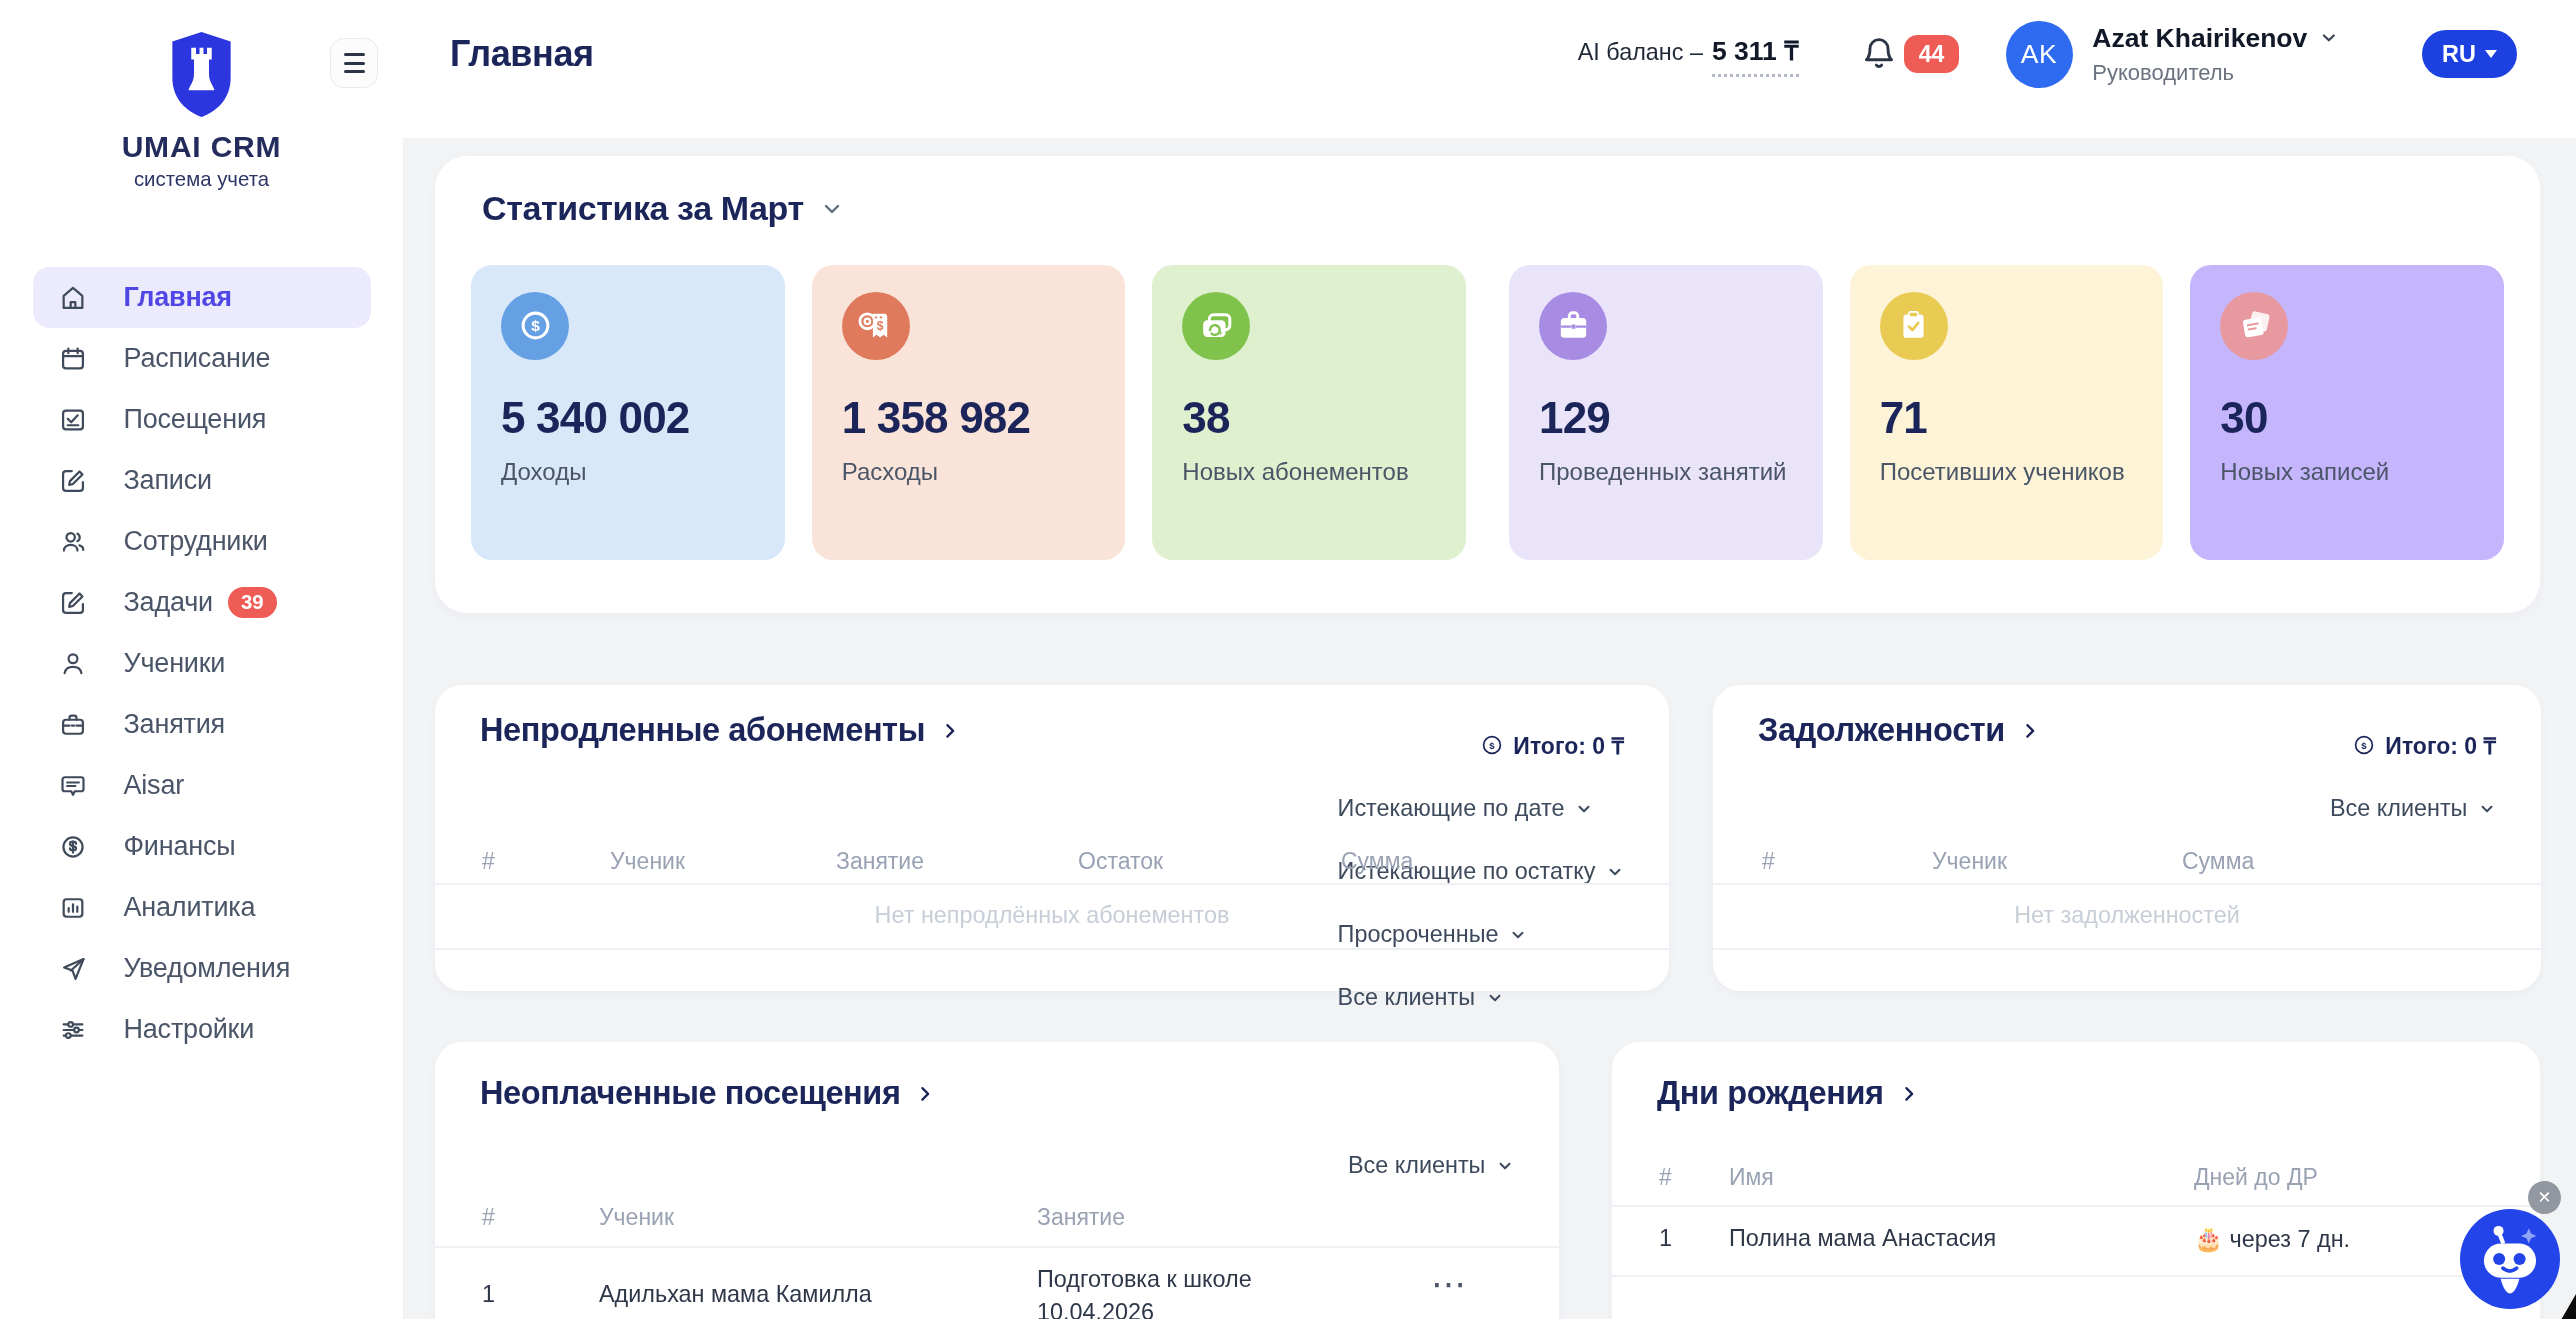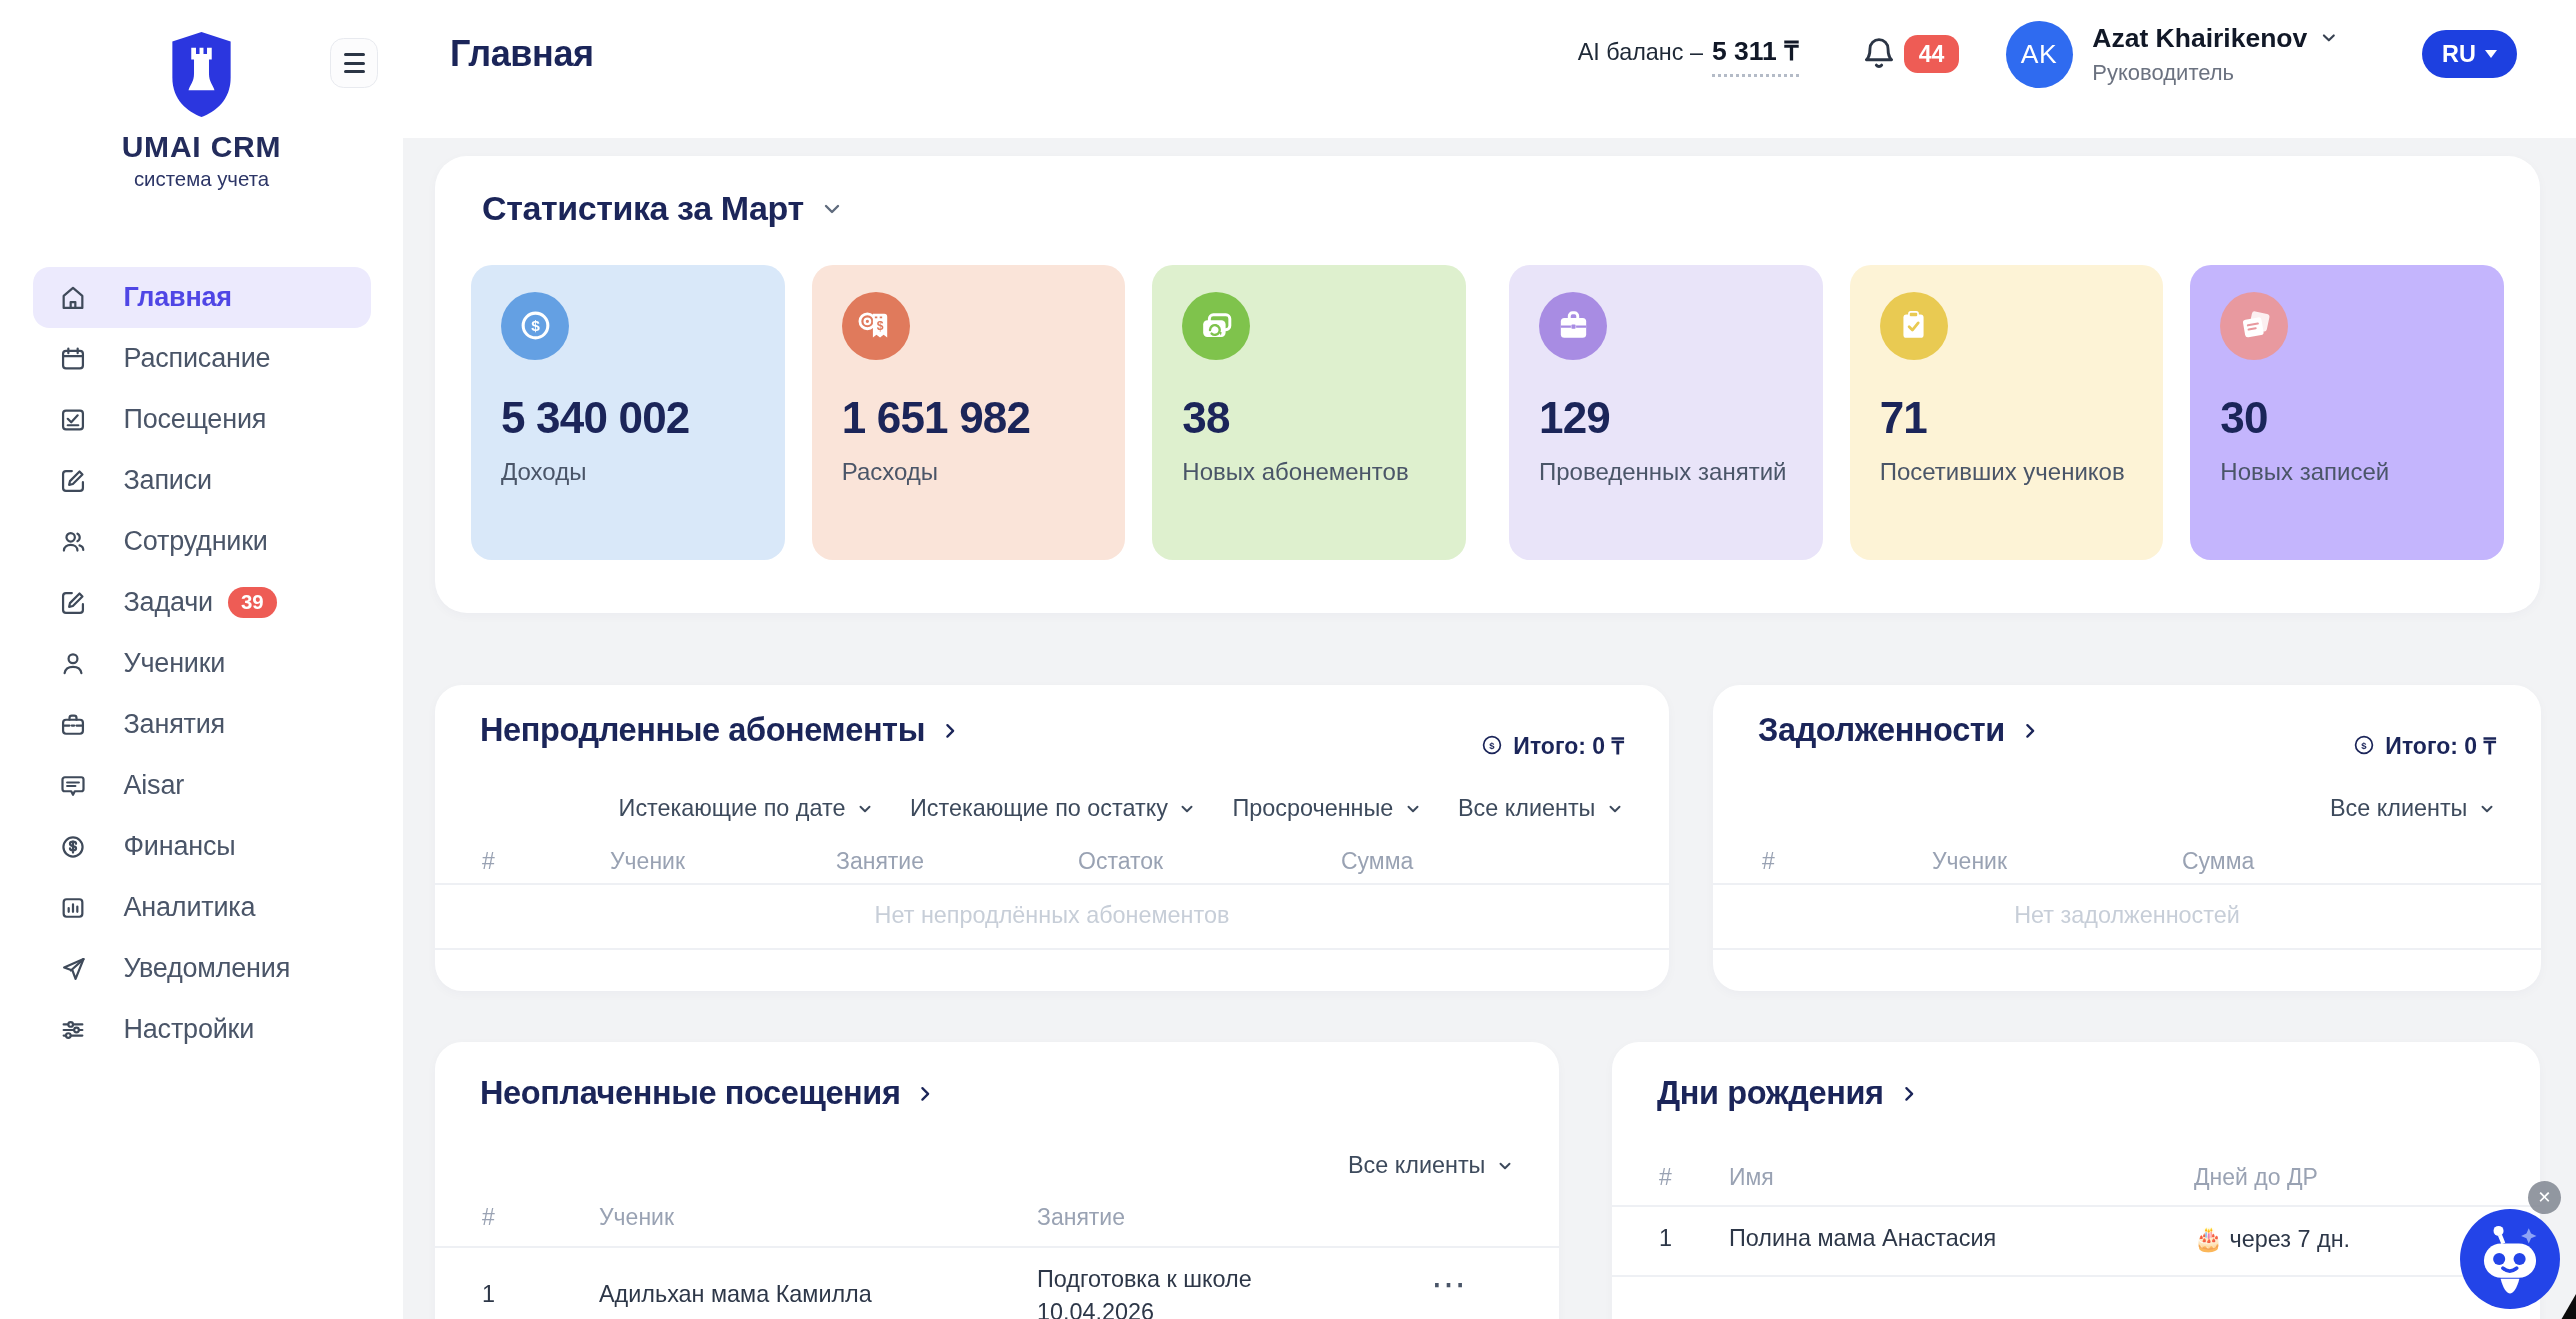--- a/index.html
+++ b/index.html
@@ -69,21 +69,21 @@
   .p-subs { width:1234px; height:306px; }
   .p-debts { width:828px; height:306px; }
   .p-unpaid { width:1124px; height:423px; }
   .p-bdays { width:928px; height:423px; }
   .ptitle { position:absolute; left:45px; top:27px; display:flex; align-items:center; gap:15px; cursor:pointer; }
   .row3 .ptitle { top:33px; }
   .ptitle .t { font-size:32.5px; font-weight:700; color:#1b2559; letter-spacing:-0.4px; }
   .ptitle svg { width:19.7px; height:19.7px; color:#1b2559; }
   .ptotal { position:absolute; right:45px; top:44px; display:flex; align-items:center; gap:9px; }
   .ptotal .t { font-size:23px; font-weight:700; color:#1b2559; }
-  .pfilters { position:absolute; right:45px; top:110px; display:flex; gap:36px; }
+  .pfilters { position:absolute; right:45px; top:110px; display:flex; gap:36px;flex-direction:column; }
   .filter { display:flex; align-items:center; gap:10.6px; cursor:pointer; }
   .filter .t { font-size:23.4px; font-weight:500; color:#3d4a5c; }
   .filter svg { width:18px; height:18px; color:#3d4a5c; }
   .thead { position:absolute; left:0; right:0; }
   .thead span { position:absolute; font-size:23px; color:#99a2b3; white-space:nowrap; }
   .t-2row { top:163px; }
   .t-unpaid { top:162px; }
   .t-bdays { top:122px; }
   .tdiv { position:absolute; left:0; right:0; height:1.5px; background:#eef0f4; }
   .tempty { position:absolute; left:0; right:0; display:flex; align-items:center; justify-content:center; font-size:23.4px; color:#c7ced8;border-radius:6px; }
@@ -322,21 +322,21 @@
           <div class="stat-card" style="background: rgb(250, 228, 217);">
             <div class="stat-icon" style="background: rgb(224, 122, 92); color: rgb(224, 122, 92);">
               <svg viewBox="0 0 24 24">
                   <circle cx="7" cy="9.4" r="4.6" fill="none" stroke="#ffffff" stroke-width="1.7"></circle>
                   <circle cx="7" cy="9.4" r="1.7" fill="none" stroke="#ffffff" stroke-width="1.4"></circle>
                   <path d="M10.4 4.8 h7 a1.8 1.8 0 0 1 1.8 1.8 V19.4 l-2.2-1.7 -2.2 1.7 -2.2-1.7 -2.2 1.7 z" fill="#ffffff"></path>
                   <line x1="11.6" y1="7" x2="17.6" y2="7" stroke="currentColor" stroke-width="1.1" stroke-dasharray="1.5 1.5"></line>
                   <text x="14.8" y="14.9" text-anchor="middle" font-size="7.5" font-weight="bold" fill="currentColor">$</text>
                 </svg>
             </div>
-            <div class="stat-value">1 651 982</div>
+            <div class="stat-value">1 358 982</div>
             <div class="stat-label">Расходы</div>
           </div>
 
           <div class="stat-card" style="background: rgb(222, 240, 206);">
             <div class="stat-icon" style="background: rgb(127, 195, 76); color: rgb(127, 195, 76);">
               <svg viewBox="0 0 24 24">
                   <rect x="7.6" y="5.4" width="12.6" height="9.2" rx="2.4" fill="none" stroke="#ffffff" stroke-width="1.8"></rect>
                   <rect x="3.8" y="8.8" width="13.8" height="10.2" rx="2.6" fill="#ffffff"></rect>
                   <path d="M8 14.8 a3 3 0 1 1 1 2.2" fill="none" stroke="currentColor" stroke-width="1.5" stroke-linecap="round"></path>
                   <path d="M13.2 15.6 l2 .5 -.5 2 z" fill="currentColor"></path>

